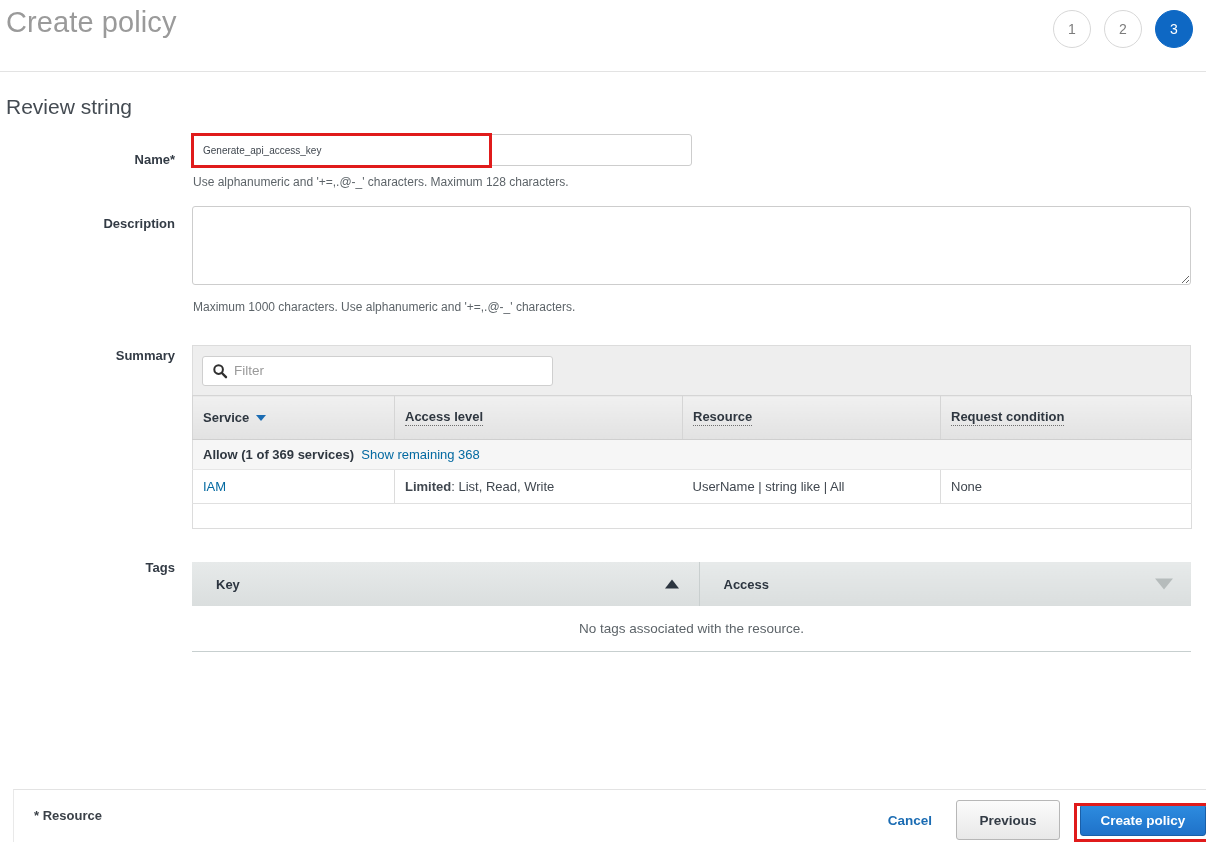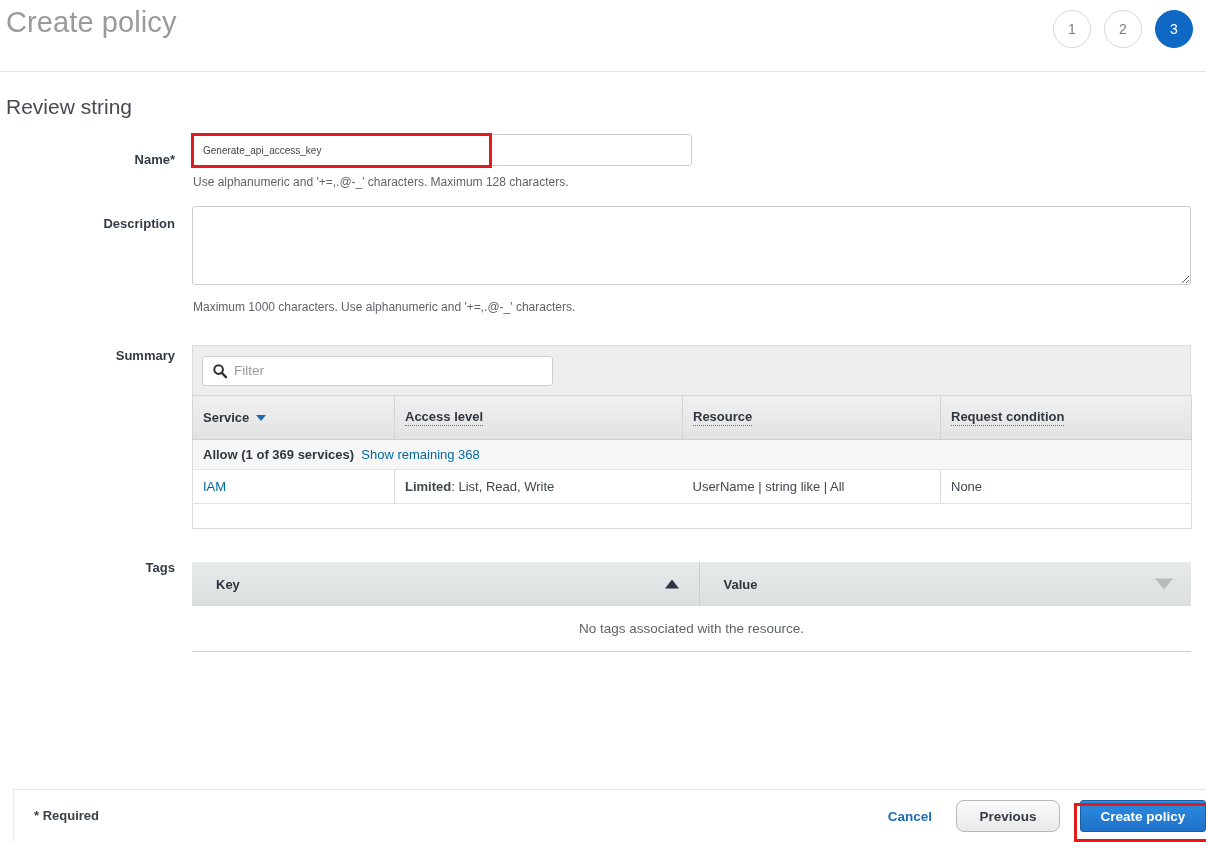--- a/index.html
+++ b/index.html
@@ -296,30 +296,30 @@
     gap: 0px;
   }
   .cancel-link {
     font-size: 13.5px;
     font-weight: bold;
     color: #1b6cb3;
     cursor: pointer;
     margin-right: 24px;
   }
   .btn-secondary {
-    height: 32px;
+    height: 40px;
     min-width: 104px;
     padding: 0 16px;
     font-family: "Liberation Sans", sans-serif;
     font-size: 13.5px;
     font-weight: bold;
     color: #333b45;
     background: linear-gradient(to bottom, #fbfbfb, #e8e8e8);
     border: 1px solid #b7b7b7;
-    border-radius: 8px;
+    border-radius: 3px;
     cursor: pointer;
     margin-right: 20px;
   }
   .btn-primary {
     height: 32px;
     min-width: 126px;
     padding: 0 16px;
     font-family: "Liberation Sans", sans-serif;
     font-size: 13.5px;
     font-weight: bold;
@@ -439,38 +439,38 @@
           <col style="width:507px">
           <col style="width:492px">
         </colgroup>
       <thead>
         <tr>
           <th class="key-col">
             <span>Key</span>
             <span class="sort-asc"></span>
           </th>
           <th>
-            <span>Value</span>
+            <span>Access</span>
             <span class="sort-none"></span>
           </th>
         </tr>
       </thead>
       <tbody>
         <tr>
           <td class="tags-empty" colspan="2">No tags associated with the resource.</td>
         </tr>
         <tr>
           <td class="tags-pad" colspan="2"></td>
         </tr>
       </tbody>
     </table>
   </div>
 
   <div class="footer">
-    <div class="required-note">* Required</div>
+    <div class="required-note">* Resource</div>
     <div class="footer-actions">
       <span class="cancel-link">Cancel</span>
       <button class="btn-secondary">Previous</button>
       <button class="btn-primary">Create policy</button>
     </div>
   </div>
 
   <div class="annot" id="annot-name"></div>
   <div class="annot" id="annot-create"></div>
 

